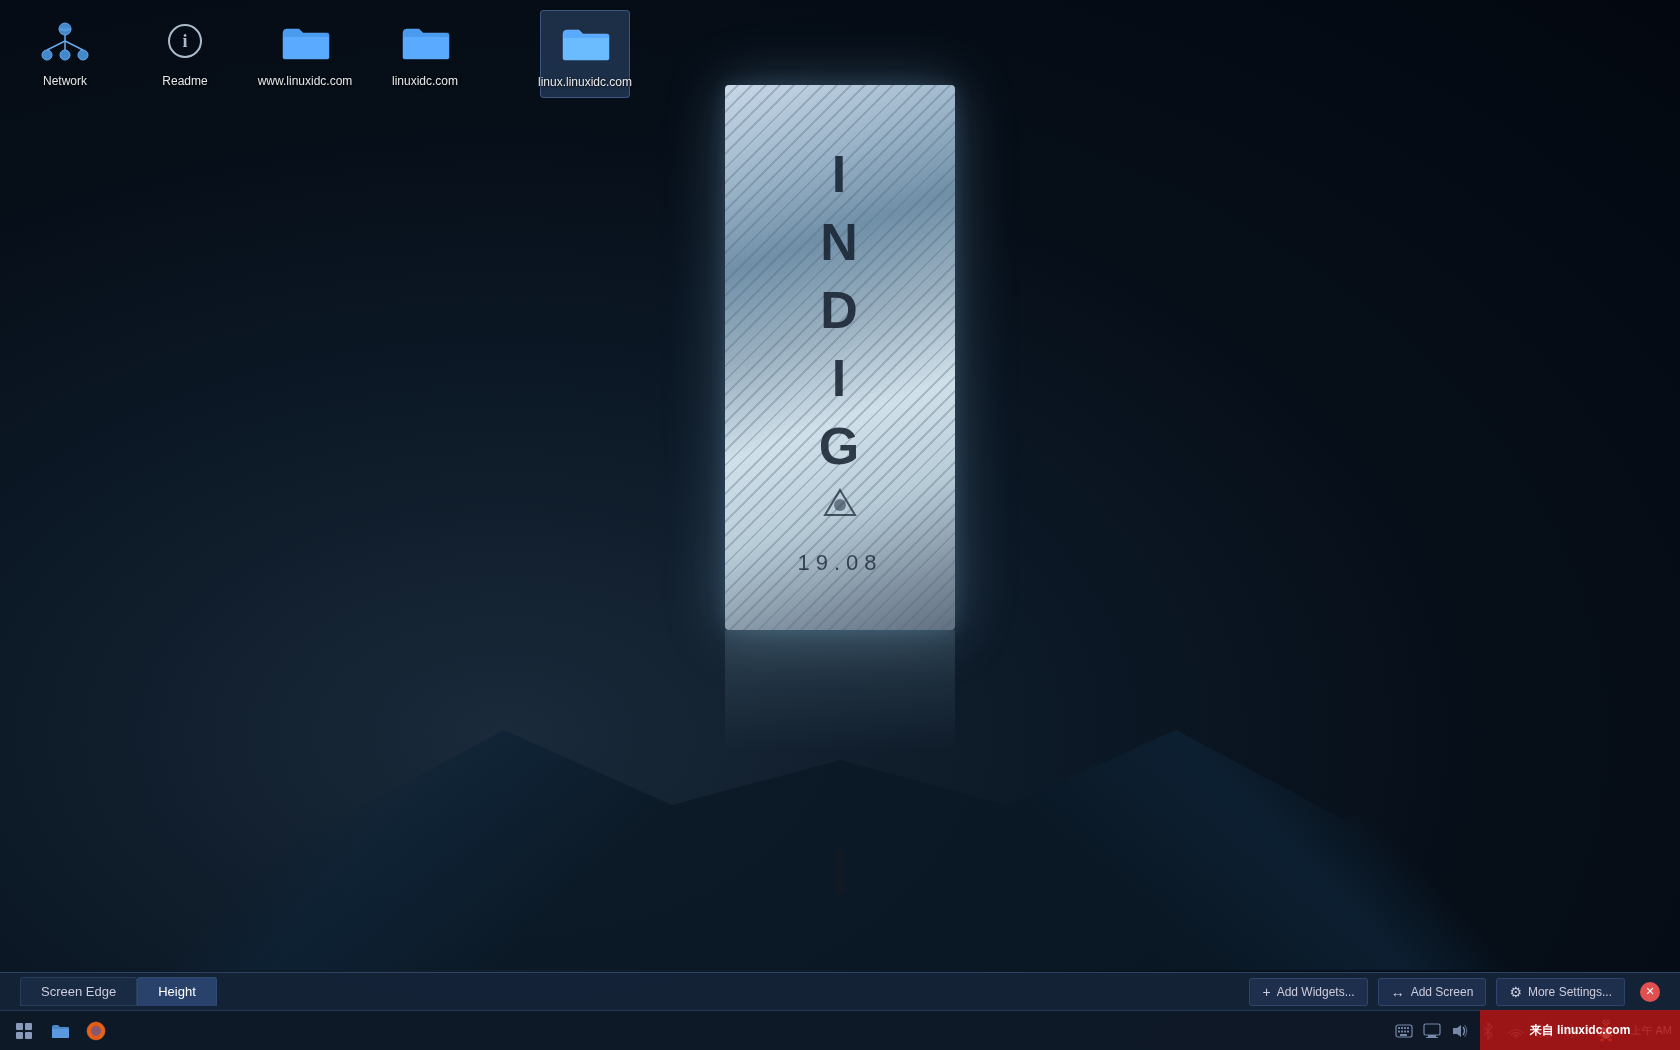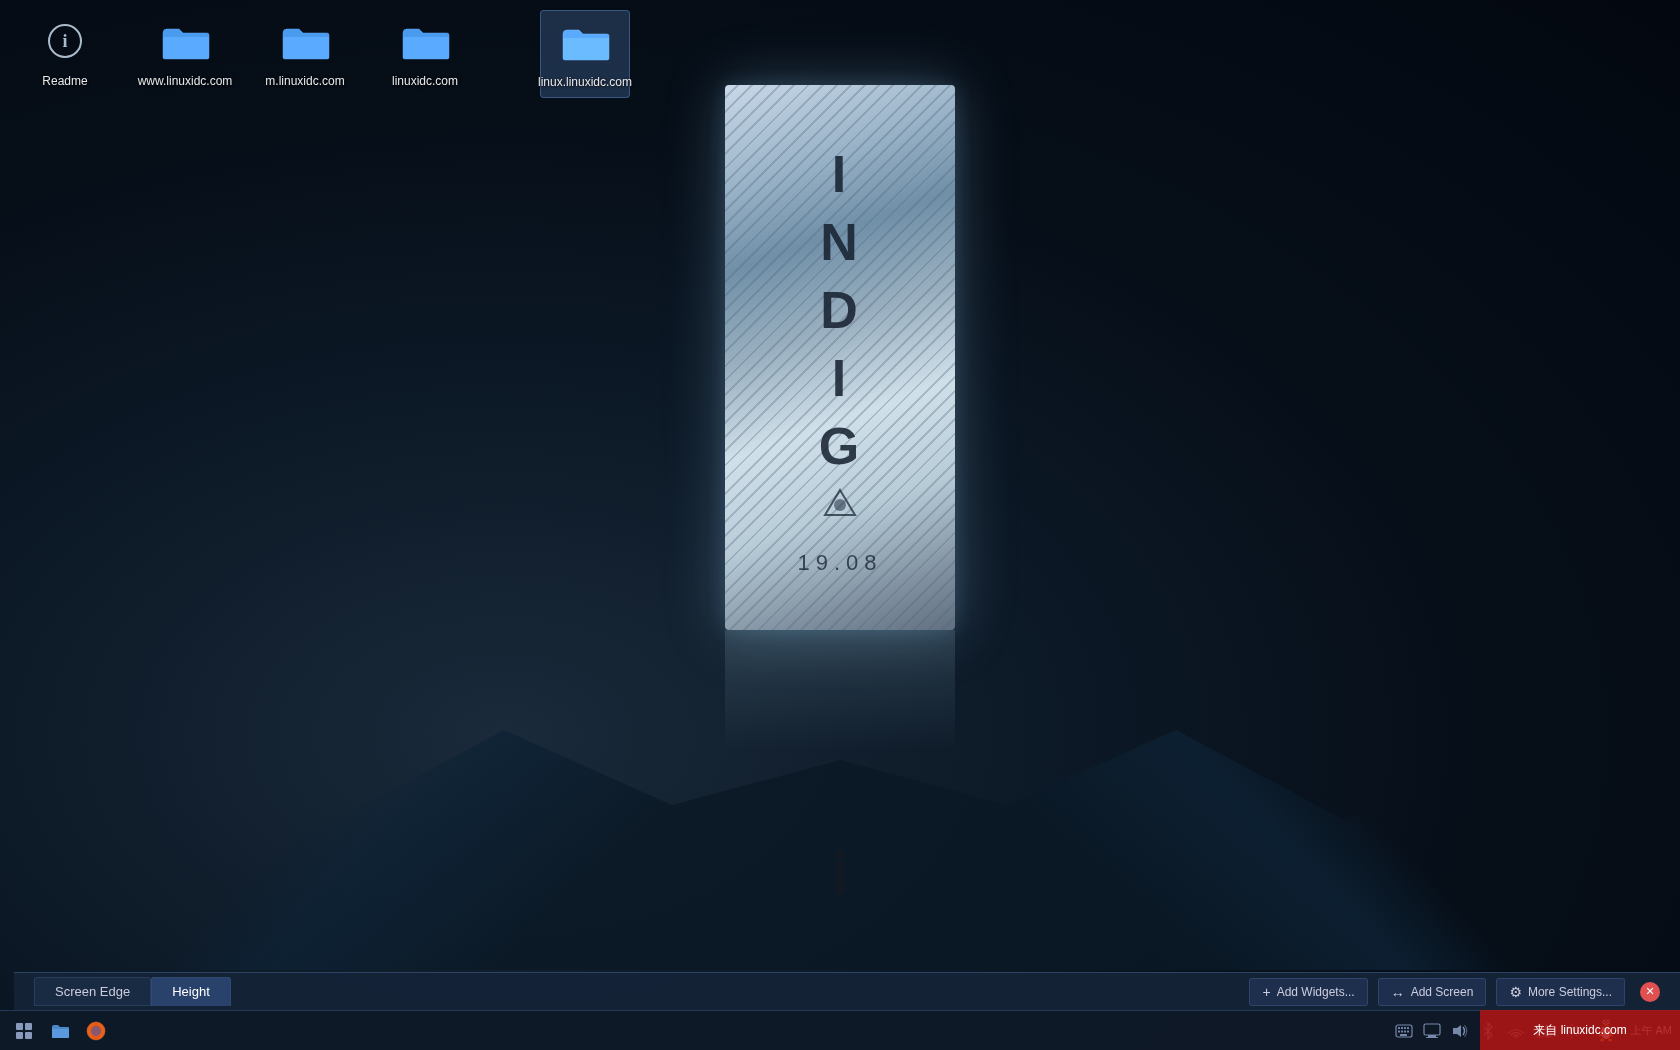--- a/index.html
+++ b/index.html
@@ -256,21 +256,21 @@
     .tray-clock {
       font-size: 11px;
       color: #ccd;
       text-align: center;
     }
 
     
     #panel-settings-bar {
       position: absolute;
       bottom: 40px;
-      left: 14px;
+      left: 0;
       right: 0;
       height: 38px;
       background: rgba(20,35,55,0.98);
       border-top: 1px solid rgba(60,90,130,0.6);
       display: flex;
       align-items: center;
       justify-content: space-between;
       padding: 0 20px;
       z-index: 99;
     }
@@ -340,21 +340,21 @@
       bottom: 0;
       right: 0;
       height: 40px;
       width: 200px;
       background: rgba(180,20,20,0.85);
       display: flex;
       align-items: center;
       justify-content: center;
       font-size: 12px;
       color: white;
-      font-weight: normal;
+      font-weight: bold;
       z-index: 101;
       margin-top: 28px;
     }
 
     
     .dots-pattern {
       position: absolute;
       top: 255px;
       left: 0;
       right: 0;
@@ -418,20 +418,37 @@
 
   <div class="figure">
     <div class="figure-head"></div>
     <div class="figure-body"></div>
     <div class="figure-legs"></div>
   </div>
 
   <div class="desktop-icons">
 
 
+    <div class="desktop-icon">
+      <div class="icon-img">
+        <svg width="52" height="42" viewBox="0 0 52 42">
+          <circle cx="26" cy="8" r="6" fill="#4488cc" stroke="#66aaee" stroke-width="1"></circle>
+          <circle cx="8" cy="34" r="5" fill="#4488cc" stroke="#66aaee" stroke-width="1"></circle>
+          <circle cx="44" cy="34" r="5" fill="#4488cc" stroke="#66aaee" stroke-width="1"></circle>
+          <circle cx="26" cy="34" r="5" fill="#4488cc" stroke="#66aaee" stroke-width="1"></circle>
+          <line x1="26" y1="14" x2="26" y2="29" stroke="#66aaee" stroke-width="1.5"></line>
+          <line x1="26" y1="20" x2="8" y2="29" stroke="#66aaee" stroke-width="1.5"></line>
+          <line x1="26" y1="20" x2="44" y2="29" stroke="#66aaee" stroke-width="1.5"></line>
+
+          <path d="M20 8 Q26 3 32 8 Q26 13 20 8Z" fill="#5599dd" opacity="0.5"></path>
+          <path d="M20 8 Q26 11 32 8" stroke="#66aaee" fill="none" stroke-width="0.8"></path>
+        </svg>
+      </div>
+      <span class="icon-label">Network</span>
+    </div>
 
     <div class="desktop-icon">
       <div class="icon-img">
         <svg width="52" height="42" viewBox="0 0 52 42">
           <circle cx="26" cy="20" r="16" fill="none" stroke="#aabbcc" stroke-width="2"></circle>
           <text x="26" y="26" text-anchor="middle" fill="#aabbcc" font-size="18" font-weight="bold" font-family="serif">i</text>
         </svg>
       </div>
       <span class="icon-label">Readme</span>
     </div>
@@ -440,29 +457,20 @@
     <div class="desktop-icon">
       <div class="icon-img">
         <svg width="52" height="42" viewBox="0 0 52 42" class="folder-icon">
           <path d="M4 12 Q4 8 8 8 L20 8 L24 12 L48 12 Q50 12 50 14 L50 36 Q50 38 48 38 L6 38 Q4 38 4 36 Z" fill="#4a9aee" stroke="#5aaaff" stroke-width="0.5"></path>
           <path d="M4 16 L50 16 L50 36 Q50 38 48 38 L6 38 Q4 38 4 36 Z" fill="#5aabff"></path>
         </svg>
       </div>
       <span class="icon-label">www.linuxidc.com</span>
     </div>
 
-    <div class="desktop-icon">
-      <div class="icon-img">
-        <svg width="52" height="42" viewBox="0 0 52 42" class="folder-icon">
-          <path d="M4 12 Q4 8 8 8 L20 8 L24 12 L48 12 Q50 12 50 14 L50 36 Q50 38 48 38 L6 38 Q4 38 4 36 Z" fill="#4a9aee" stroke="#5aaaff" stroke-width="0.5"></path>
-          <path d="M4 16 L50 16 L50 36 Q50 38 48 38 L6 38 Q4 38 4 36 Z" fill="#5aabff"></path>
-        </svg>
-      </div>
-      <span class="icon-label">m.linuxidc.com</span>
-    </div>
 
     <div class="desktop-icon">
       <div class="icon-img">
         <svg width="52" height="42" viewBox="0 0 52 42" class="folder-icon">
           <path d="M4 12 Q4 8 8 8 L20 8 L24 12 L48 12 Q50 12 50 14 L50 36 Q50 38 48 38 L6 38 Q4 38 4 36 Z" fill="#4a9aee" stroke="#5aaaff" stroke-width="0.5"></path>
           <path d="M4 16 L50 16 L50 36 Q50 38 48 38 L6 38 Q4 38 4 36 Z" fill="#5aabff"></path>
         </svg>
       </div>
       <span class="icon-label">linuxidc.com</span>
     </div>

